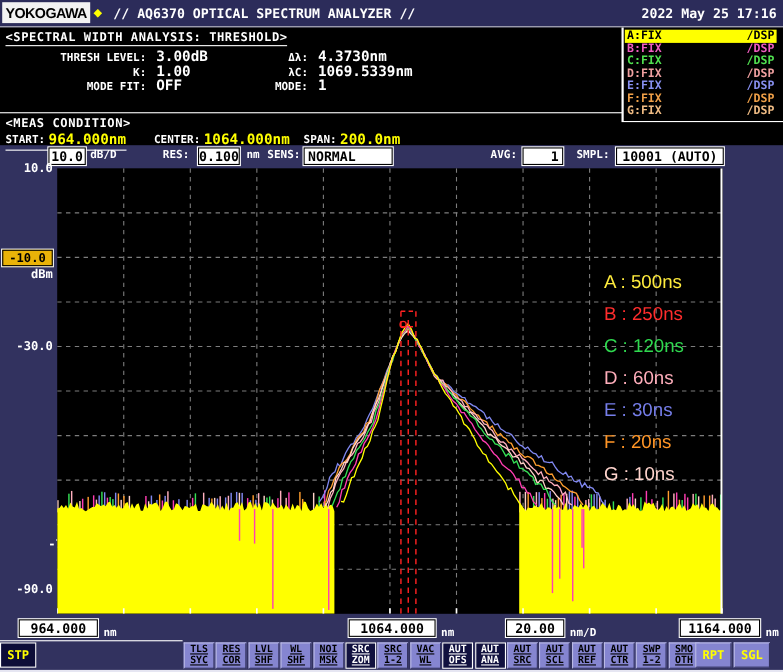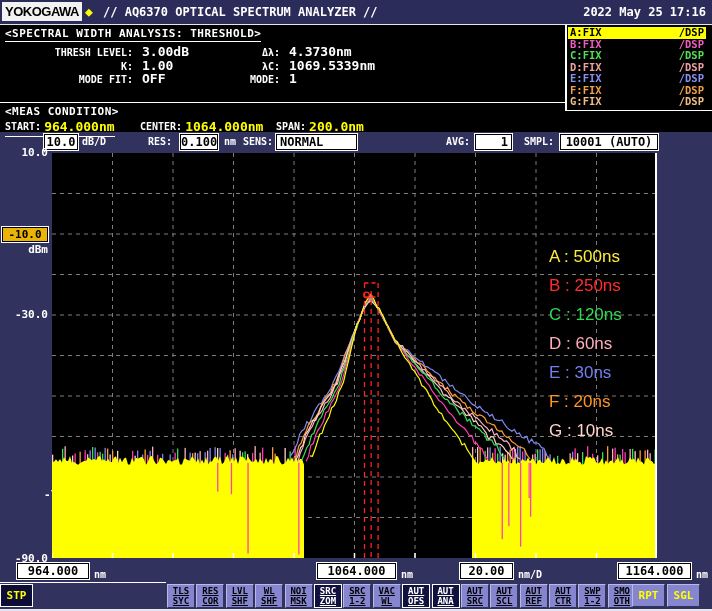--- a/index.html
+++ b/index.html
@@ -198,21 +198,21 @@
     <span class="lab smpl-label">SMPL:</span>
     <div class="box smpl-box">10001 (AUTO)</div>
   </div>
 
   <div class="ylab" style="top:146px;">10.0</div>
   <div class="ylab boxed" style="top:227px;">-10.0</div>
   <div class="ylab" style="top:243px;">dBm</div>
   <div class="ylab" style="top:308px;">-30.0</div>
   <div class="ylab" style="top:389px;padding-left:38px;">-50.0</div>
   <div class="ylab" style="top:488px;margin-left:29px;">-70.0</div>
-  <div class="ylab" style="top:552px;">-90.0</div>
+  <div class="ylab" style="top:529px;">-90.0</div>
   <div class="ref-label">REF</div>
 
   <svg id="plot" viewBox="0 0 605 405" preserveAspectRatio="none">
       <line x1="60.5" y1="0" x2="60.5" y2="405" stroke="#7d7d7d" stroke-width="1" stroke-dasharray="4 4"></line>
       <line x1="0" y1="40.5" x2="605" y2="40.5" stroke="#7d7d7d" stroke-width="1" stroke-dasharray="4 4"></line>
       <line x1="121" y1="0" x2="121" y2="405" stroke="#7d7d7d" stroke-width="1" stroke-dasharray="4 4"></line>
       <line x1="0" y1="81" x2="605" y2="81" stroke="#7d7d7d" stroke-width="1" stroke-dasharray="4 4"></line>
       <line x1="181.5" y1="0" x2="181.5" y2="405" stroke="#7d7d7d" stroke-width="1" stroke-dasharray="4 4"></line>
       <line x1="0" y1="121.5" x2="605" y2="121.5" stroke="#7d7d7d" stroke-width="1" stroke-dasharray="4 4"></line>
       <line x1="242" y1="0" x2="242" y2="405" stroke="#7d7d7d" stroke-width="1" stroke-dasharray="4 4"></line>

